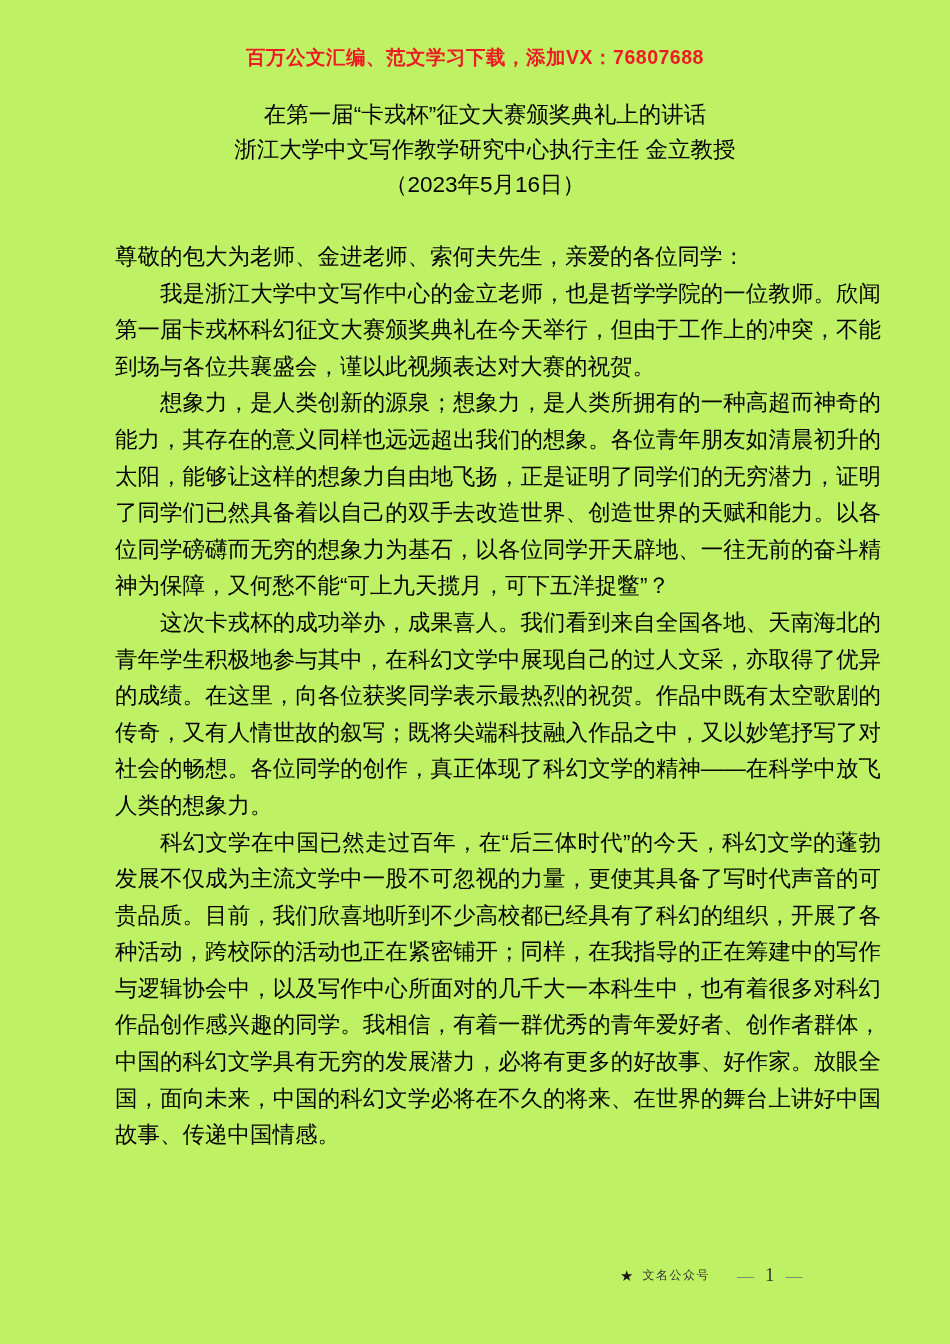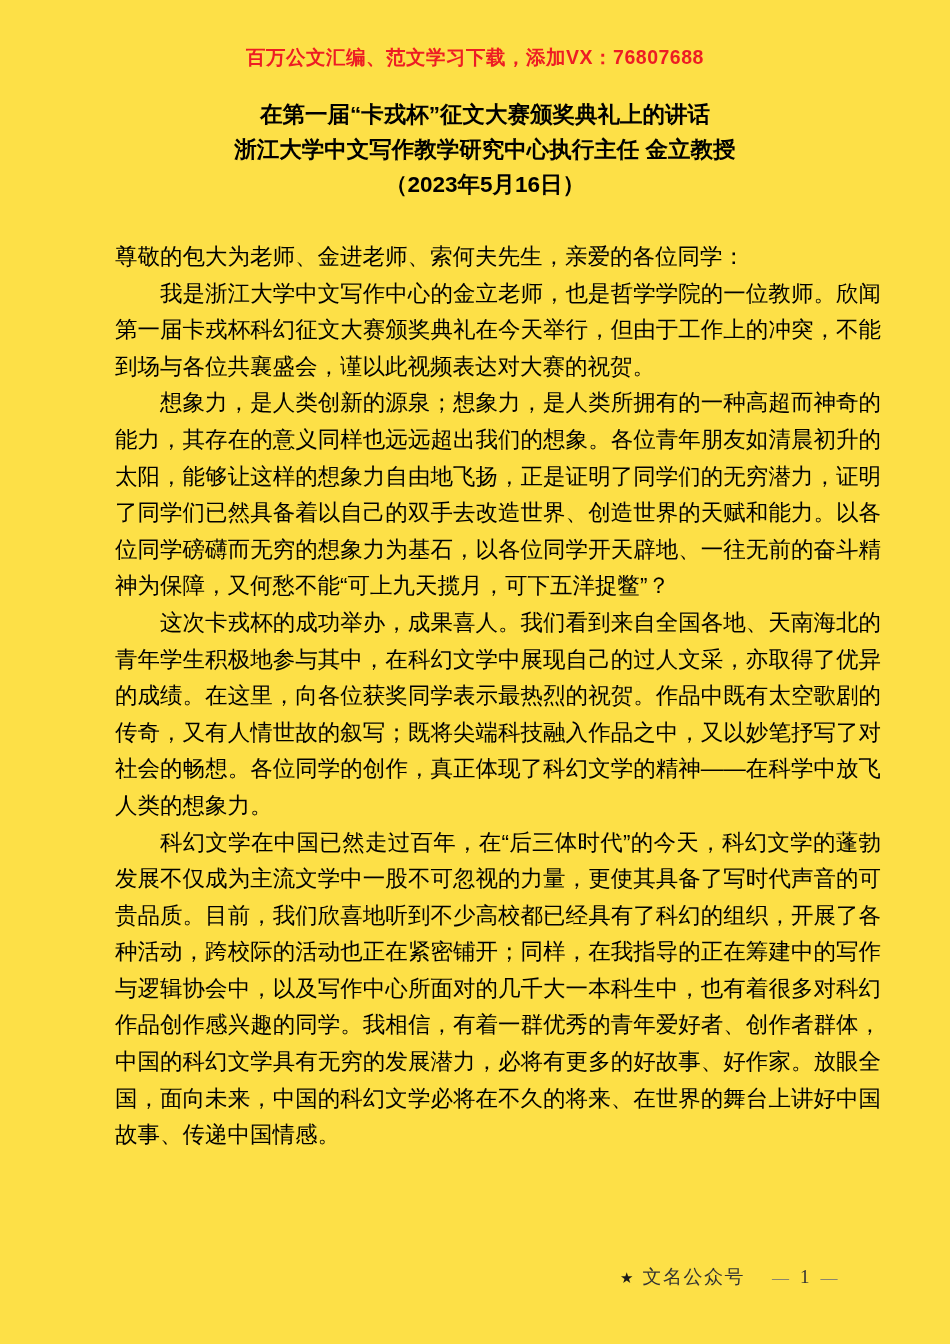--- a/index.html
+++ b/index.html
@@ -15,21 +15,21 @@
   .banner {
     padding-top: 44px;
     text-align: center;
     font-size: 19.5px;
     font-weight: bold;
     letter-spacing: 0.5px;
   }
   .title-block {
     margin-top: 26px;
     text-align: center;
-    font-weight: bold;
+    font-weight: normal;
     font-size: 22.5px;
     line-height: 35px;
     margin-left: 20px;
   }
   .title-line { margin: 0; }
   .doc-body {
     margin: 37px 92px 0 115px;
     width: 766px;
     font-size: 22.5px;
     line-height: 36.6px;
@@ -42,36 +42,36 @@
     top: 1264px;
     left: 620px;
     display: flex;
     align-items: center;
     white-space: nowrap;
     color: #333333;
   }
   .star { font-size: 15px; color: #1a1a1a; margin-right: 9px; line-height: 1; }
   .footer-label {
     font-family: "Liberation Serif", serif;
-    font-size: 19px;
+    font-size: 12px;
     letter-spacing: 1.5px;
   }
   .page-num-group {
     display: flex;
     align-items: center;
     margin-left: 16px;
     font-family: "Liberation Serif", serif;
   }
   .dash { color: #777777; font-size: 17px; margin: 0 11px; line-height: 1; }
   .page-num { font-size: 19px; color: #333333; }
 </style>
 </head>
 <body>
 
-<div class="page" style="background: #fde047;">
+<div class="page" style="background: #bef264;">
 
   <div class="banner" style="color: rgb(237, 28, 36);">百万公文汇编、范文学习下载，添加VX：76807688</div>
 
   <div class="title-block">
     <div class="title-line">在第一届“卡戎杯”征文大赛颁奖典礼上的讲话</div>
     <div class="title-line">浙江大学中文写作教学研究中心执行主任 金立教授</div>
     <div class="title-line">（2023年5月16日）</div>
   </div>
 
   <div class="doc-body" id="doc-body">

